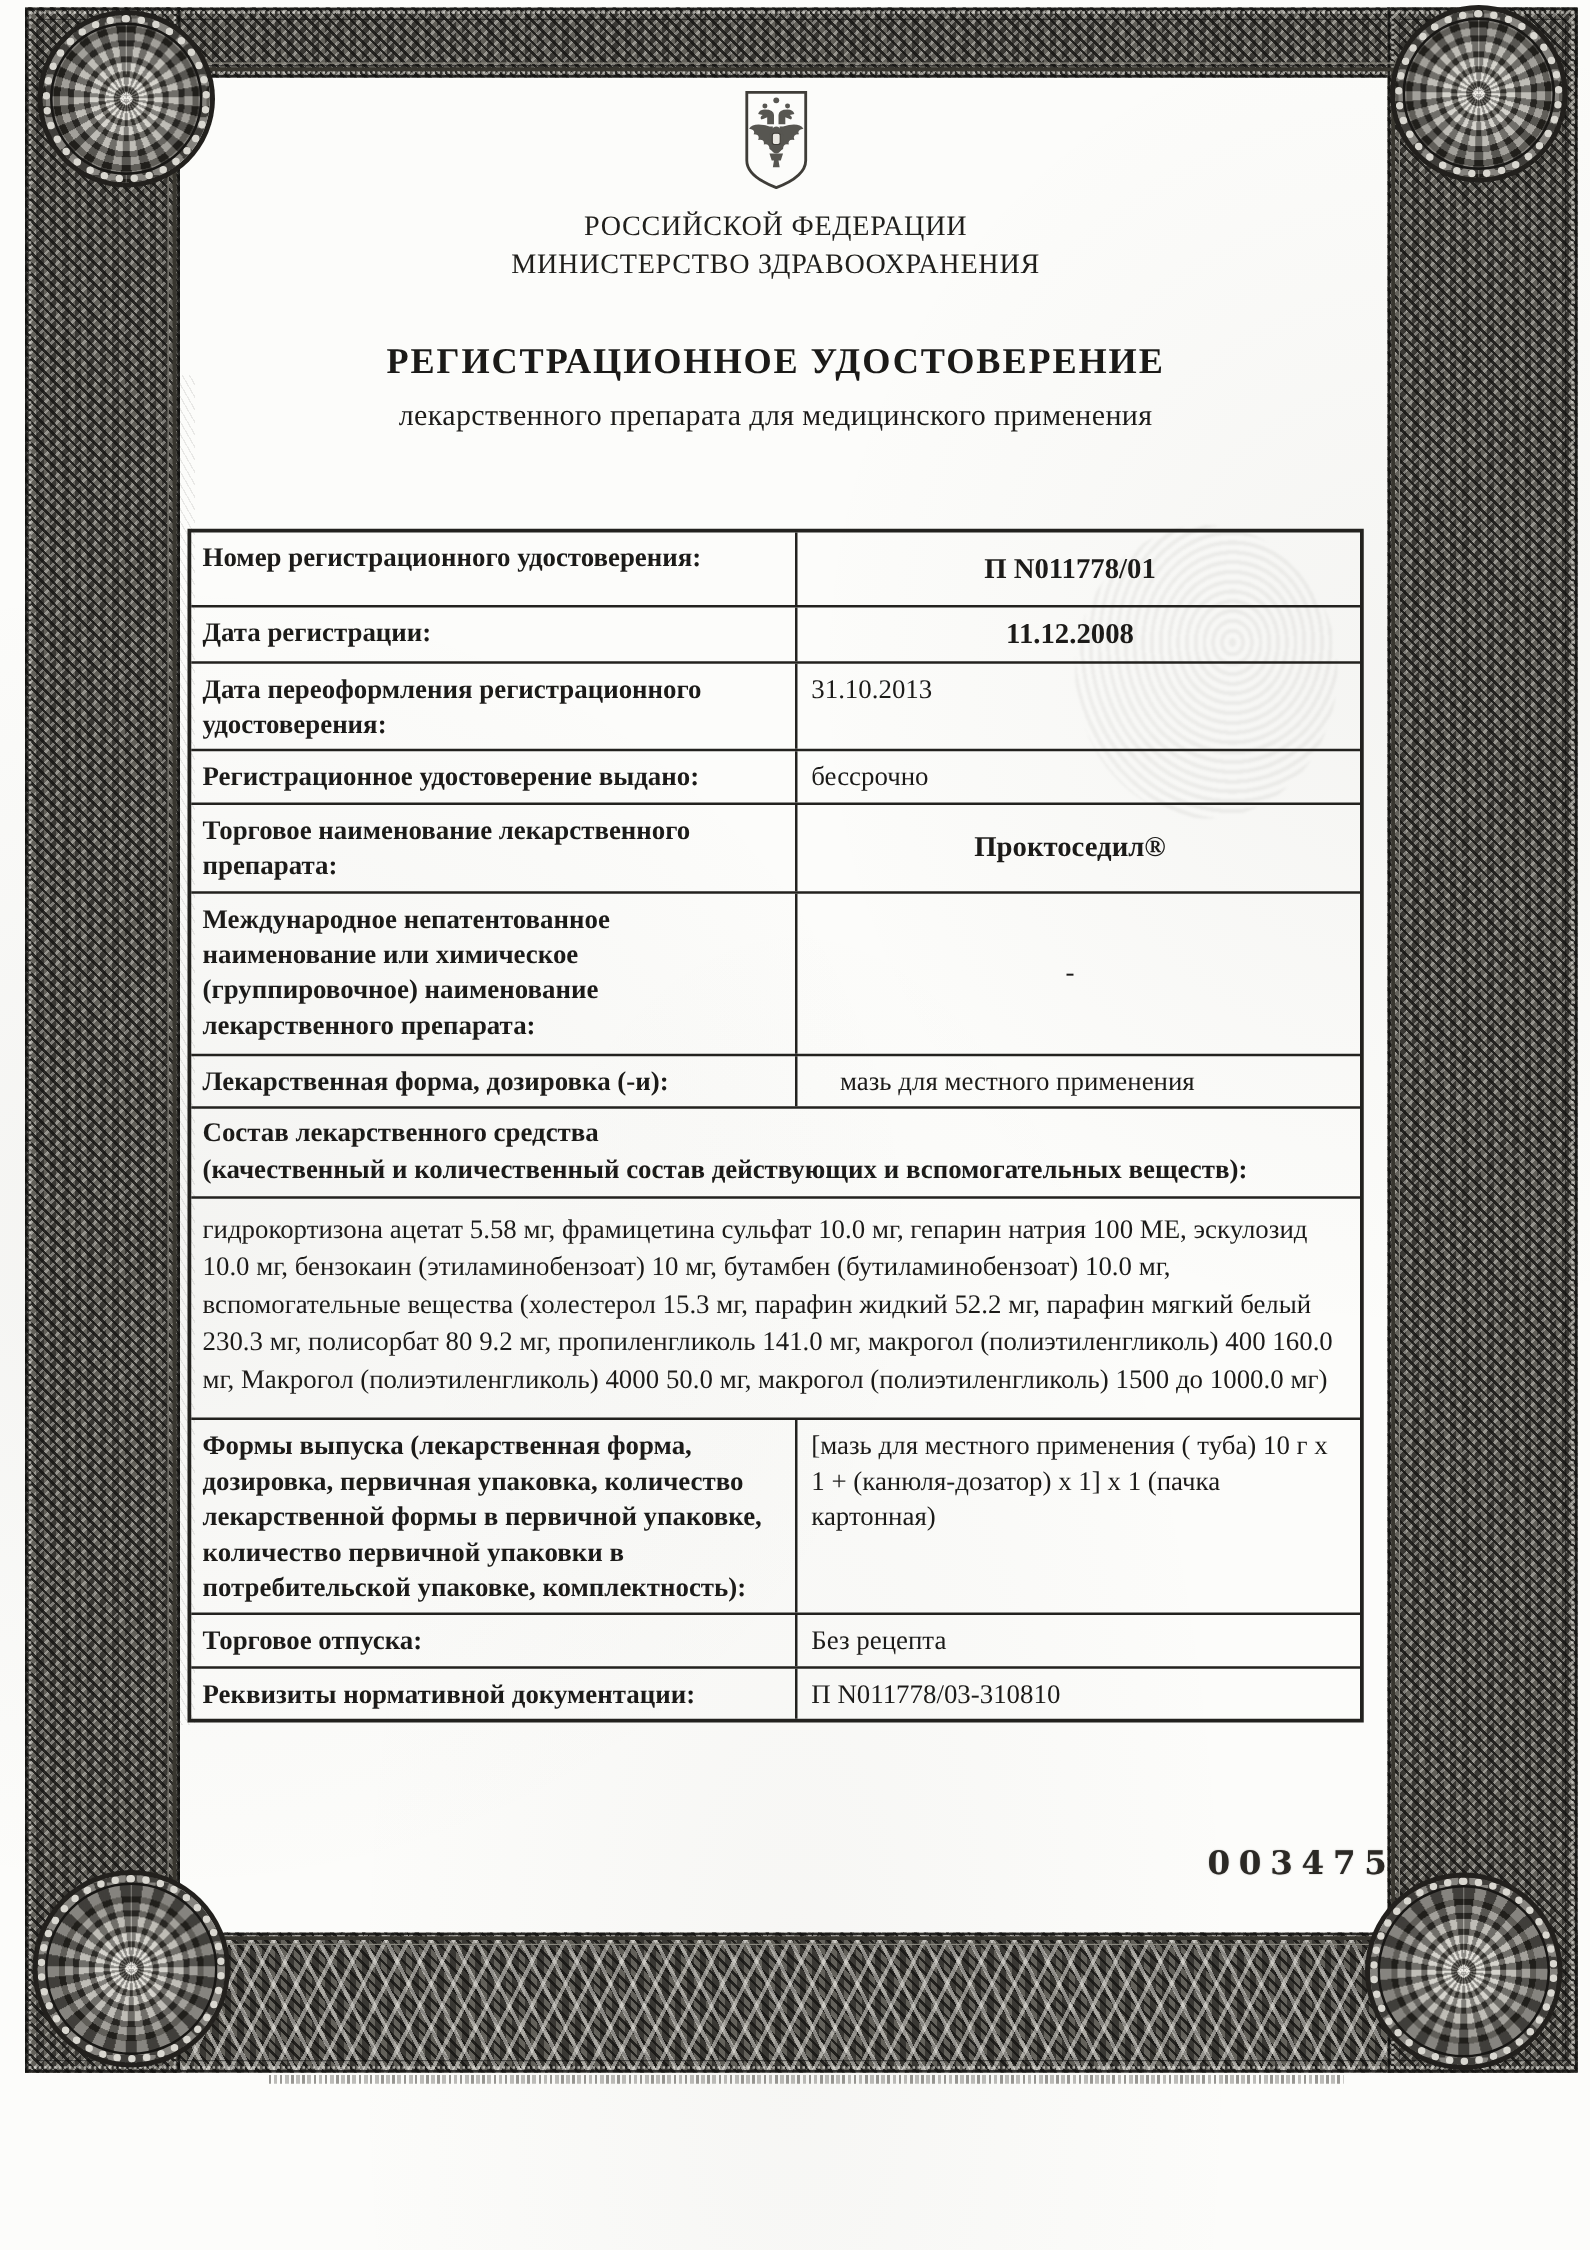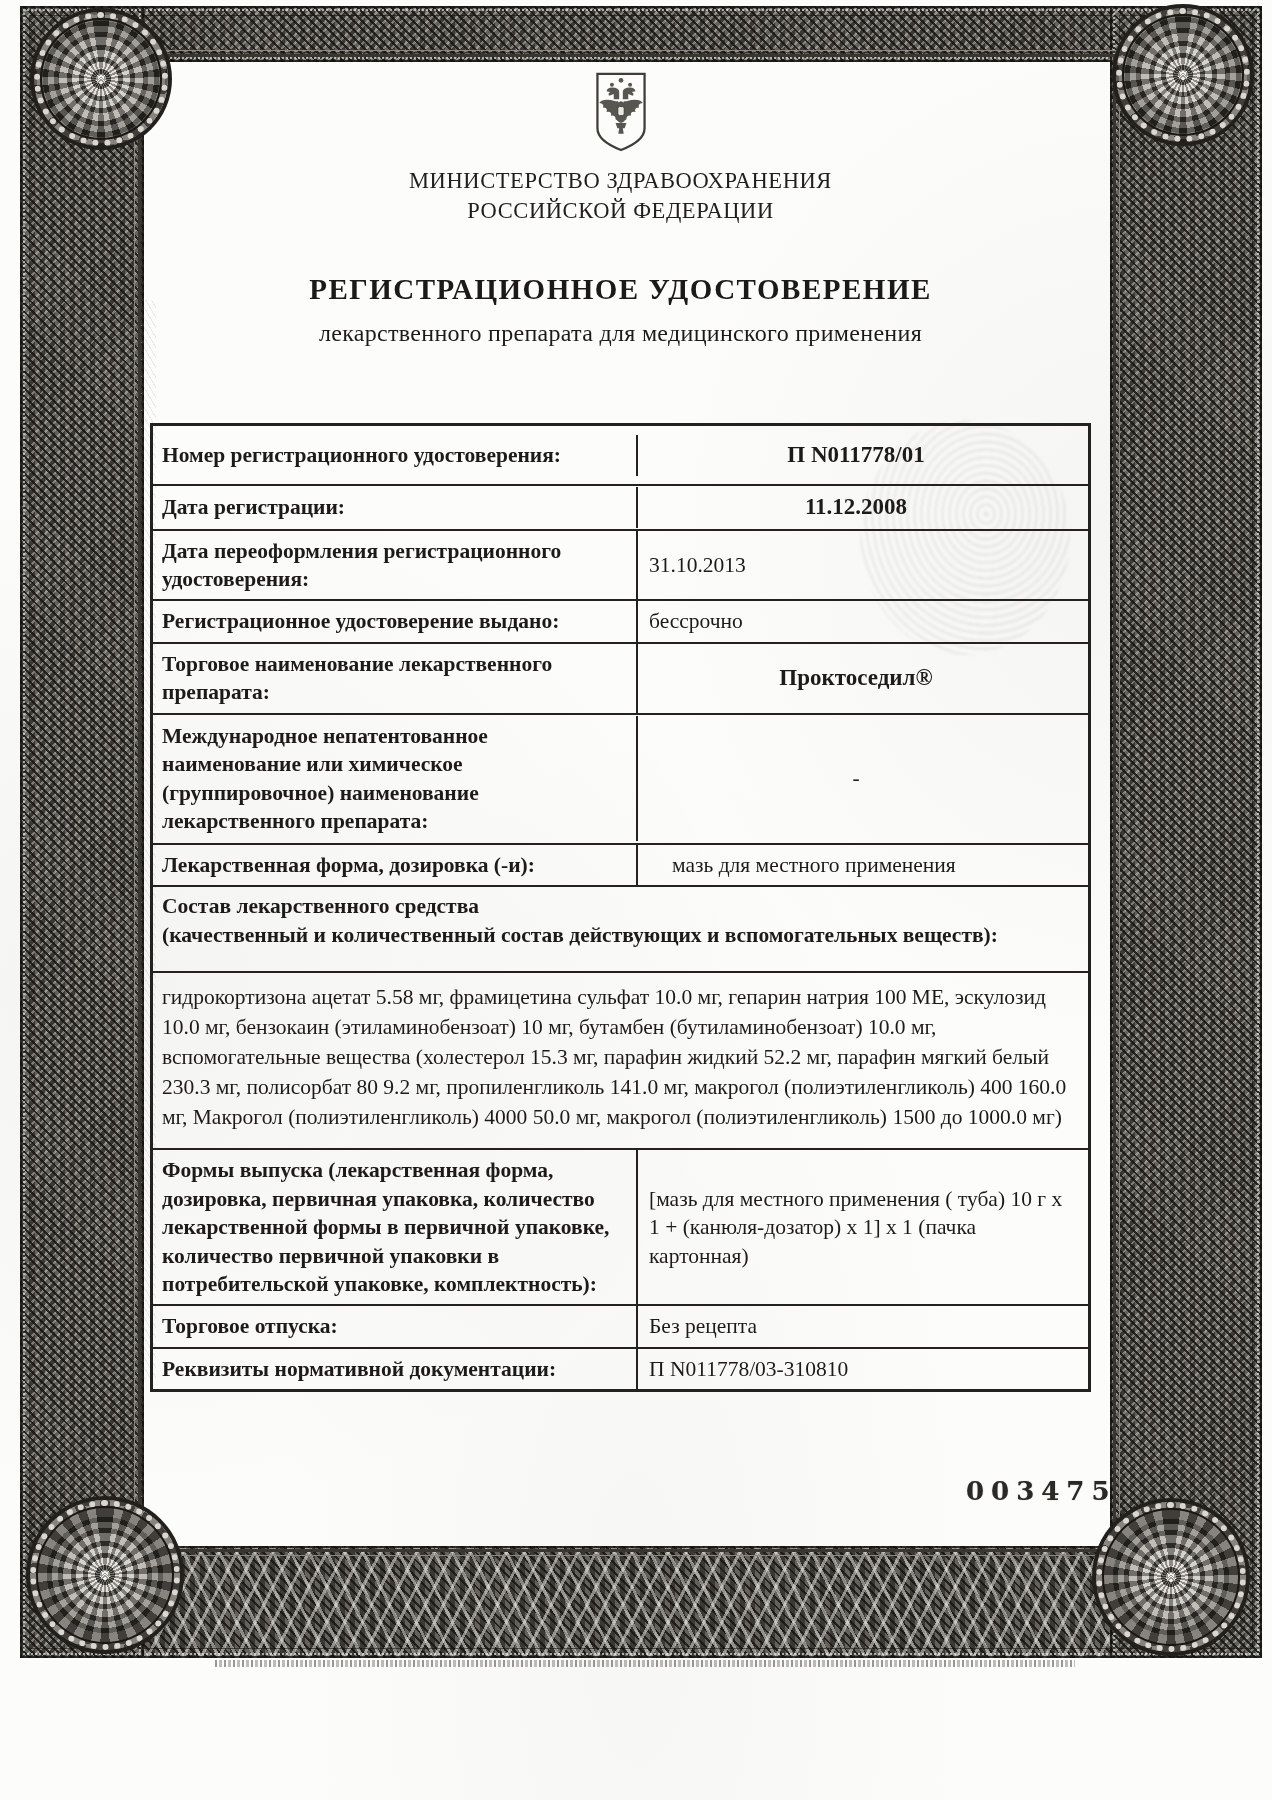--- a/index.html
+++ b/index.html
@@ -89,31 +89,31 @@
   .doc-title{
     text-align:center;font-size:29px;font-weight:bold;letter-spacing:1.5px;
     margin-top:48px;color:#1b1a18;
   }
   .doc-subtitle{text-align:center;font-size:24px;margin-top:14px;letter-spacing:.3px;}
 
   .reg-table{
     margin-top:76px;border:3px solid #23221f;
     font-size:21.5px;line-height:1.32;
   }
-  .row{display:flex;border-top:2px solid #23221f;align-items:center;}
+  .row{display:flex;border-top:2px solid #23221f;}
   .row:first-child{border-top:none;}
   .lbl{
     flex:0 0 485px;box-sizing:border-box;padding:6px 12px 6px 9px;
     font-weight:bold;border-right:2px solid #23221f;
   }
   .val{flex:1;box-sizing:border-box;padding:6px 25px 6px 11px;}
   .val.vcenter{display:flex;align-items:center;justify-content:center;text-align:center;}
   .val.bold{font-weight:bold;font-size:23px;}
   .full{border-top:2px solid #23221f;box-sizing:border-box;}
-  .comp-header{padding:5px 10px 21px 9px;font-weight:bold;line-height:1.35;}
+  .comp-header{padding:5px 10px 7px 9px;font-weight:bold;line-height:1.35;}
   .comp-header .l2{font-weight:bold;}
   .comp-body{padding:9px 10px 16px 9px;line-height:1.40;}
 
   .h-r0{min-height:58px;}
   .h-r1{min-height:42px;}
   .h-r2{min-height:66px;}
   .h-r3{min-height:36px;}
   .h-r4{min-height:100px;}
   .h-r5{min-height:64px;}
   .h-r6{min-height:128px;}
@@ -161,22 +161,22 @@
         <path d="M42 19 q5 0 6 4 l-4 1 q3 2 1 4 l-5 -2 v6 h-6 v-8 q0 -5 8 -5z"></path>
         <path d="M26 34 Q12 30 8 36 Q14 37 12 41 Q18 41 16 46 Q22 45 21 50 Q26 49 26 54 L29 56 V34 Z"></path>
         <path d="M38 34 Q52 30 56 36 Q50 37 52 41 Q46 41 48 46 Q42 45 43 50 Q38 49 38 54 L35 56 V34 Z"></path>
         <ellipse cx="32" cy="46" rx="6.5" ry="12"></ellipse>
         <path d="M26 58 H38 L36 64 H34 L35 70 H29 L30 64 H28 Z"></path>
       </g>
       <rect x="28.5" y="40" width="7" height="10" rx="2" fill="#e9e7e1" stroke="#3f3d38" stroke-width="1"></rect>
     </svg>
 
     <div class="ministry">
+      <div>РОССИЙСКОЙ ФЕДЕРАЦИИ</div>
       <div>МИНИСТЕРСТВО ЗДРАВООХРАНЕНИЯ</div>
-      <div>РОССИЙСКОЙ ФЕДЕРАЦИИ</div>
     </div>
 
     <div class="doc-title">РЕГИСТРАЦИОННОЕ УДОСТОВЕРЕНИЕ</div>
     <div class="doc-subtitle">лекарственного препарата для медицинского применения</div>
 
     <div class="reg-table">
 
       <div class="row h-r0">
         <div class="lbl">Номер регистрационного удостоверения:</div>
         <div class="val vcenter bold">П N011778/01</div>

